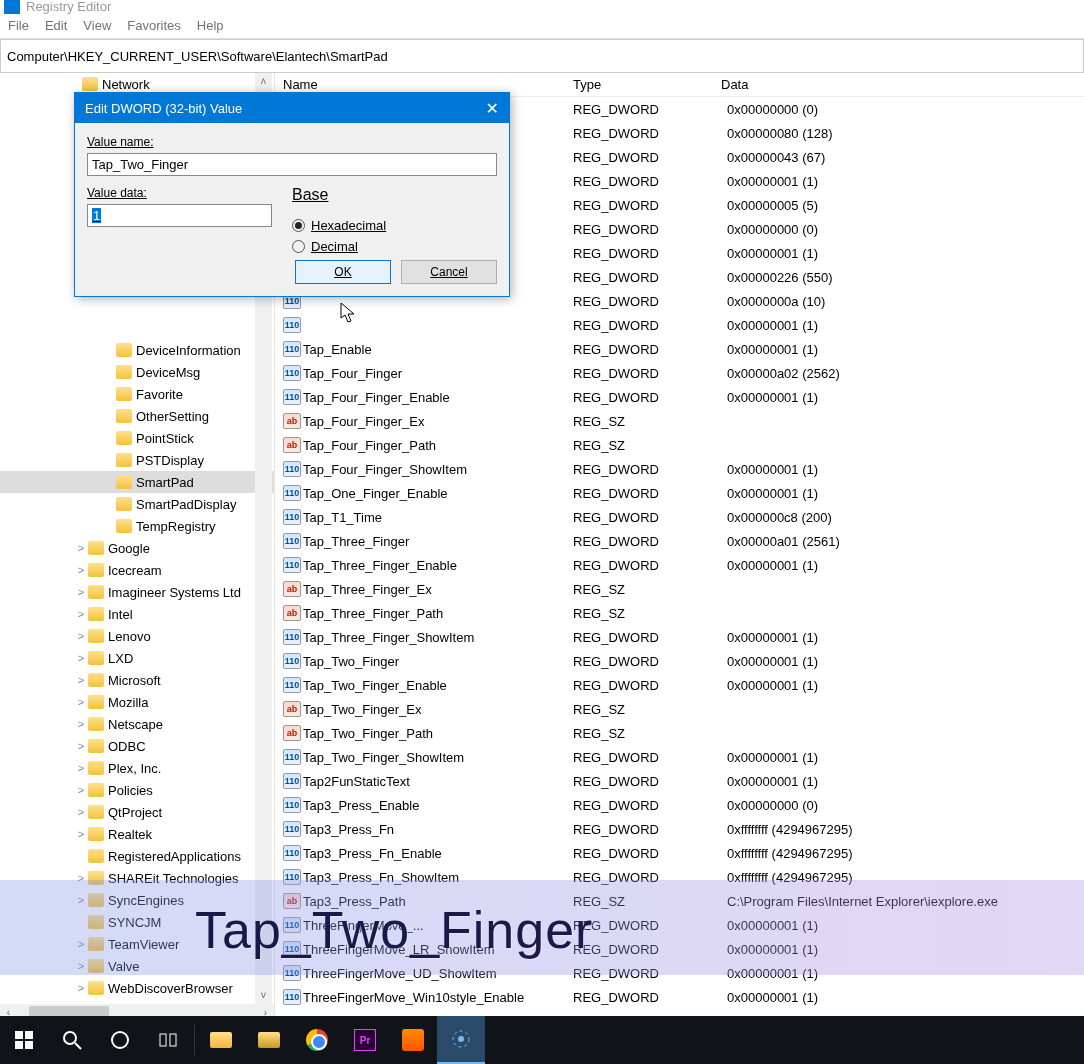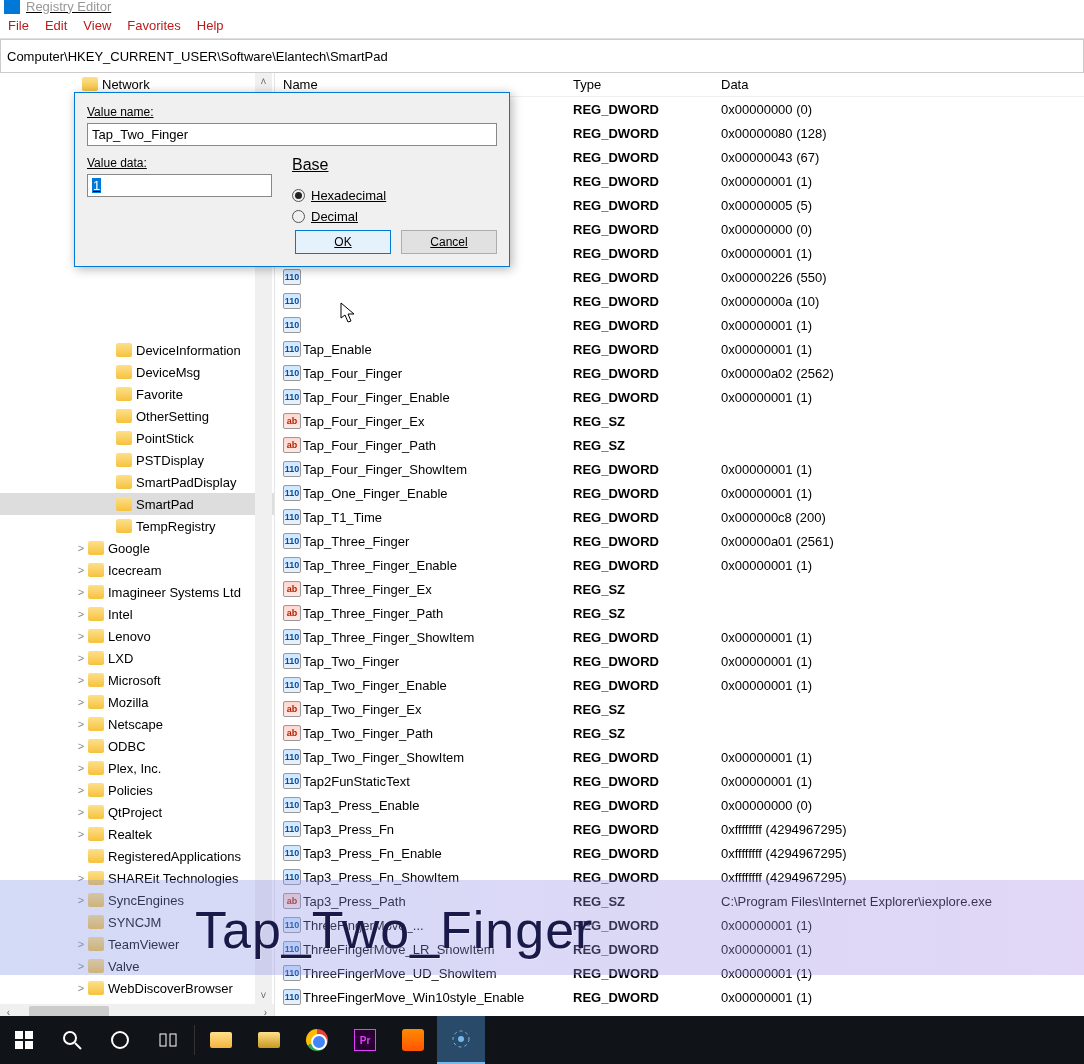--- a/index.html
+++ b/index.html
@@ -1,23 +1,23 @@
 <!DOCTYPE html>
 <html><head>
 <meta charset="utf-8">
 <style>
 * { box-sizing: border-box; margin: 0; padding: 0; font-family: "Segoe UI", Tahoma, sans-serif; font-size: 13px; }
 body { width: 1084px; height: 1064px; background: #fff; position: relative; overflow: hidden; }
 
-.titlebar { height: 12px; background: #fff; display: flex; align-items: center; padding-left: 4px; text-decoration: underline; }
+.titlebar { height: 12px; background: #fff; display: flex; align-items: center; padding-left: 4px; }
 .titlebar .icon { width: 16px; height: 16px; background: #0078d7; margin-right: 6px; }
 .titlebar .title { color: #999; }
 
 .menubar { height: 27px; background: #fff; display: flex; align-items: center; padding-left: 8px; gap: 16px; border-bottom: 1px solid #e0e0e0; }
-.menubar span { color: #b91c1c; cursor: default; }
+.menubar span { color: #737373; cursor: default; }
 
 .addressbar { height: 26px; border: 1px solid #ccc; background: #fff; display: flex; align-items: center; padding: 16px 6px; }
 .addressbar span { color: #000; }
 
 .content { display: flex; height: 948px; position: relative; }
 .tree { width: 275px; border-right: 1px solid #e5e5e5; overflow: hidden; position: relative; background: #fff; }
 .tree-inner { position: absolute; top: 0; left: 0; right: 0; }
 .tree-item { height: 22px; display: flex; align-items: center; white-space: nowrap; overflow: hidden; }
 .tree-item .exp { width: 14px; text-align: center; color: #888; font-size: 11px; }
 .tree-item .fld { width: 16px; height: 14px; background: linear-gradient(#fee08a,#f5c23e); border-radius: 2px; margin-right: 4px; flex-shrink: 0; }
@@ -33,22 +33,22 @@
 .list-header { height: 24px; display: flex; align-items: center; border-bottom: 1px solid #eee; padding-left: 8px; }
 .list-header .col-name { width: 290px; }
 .list-header .col-type { width: 148px; }
 .list-header .col-data { flex: 1; }
 .list-rows { position: absolute; top: 24px; left: 0; right: 0; }
 .row { height: 24px; display: flex; align-items: center; padding-left: 8px; }
 .row .ico { width: 18px; height: 16px; margin-right: 2px; display:flex; align-items:center; justify-content:center; font-size:9px; font-weight:bold; border:1px solid #999; border-radius:2px;}
 .row .ico.dw { background: linear-gradient(#cfe6ff,#e8f2ff); color:#0050a0; }
 .row .ico.sz { background: linear-gradient(#ffd6cf,#ffe8e4); color:#b02000; }
 .row .col-name { width: 270px; white-space:nowrap; overflow:hidden; }
-.row .col-type { width: 148px; font-weight: bold; }
-.row .col-data { flex: 1; white-space:nowrap; overflow:hidden;}
+.row .col-type { width: 148px; }
+.row .col-data { flex: 1; white-space:nowrap; overflow:hidden;margin-left:6px;}
 
 .dialog { position: absolute; left: 74px; top: 92px; width: 436px; background: #f0f0f0; border: 1px solid #0078d7; box-shadow: 2px 2px 10px rgba(0,0,0,0.3); z-index: 50; }
 .dialog-title { height: 30px; background: #0078d7; color: #fff; display: flex; align-items: center; padding: 0 10px; justify-content: space-between; }
 .dialog-close { color: #fff; font-size: 16px; cursor:default;}
 .dialog-body { padding: 12px; text-decoration: underline; }
 .dlg-label { font-size: 12px; margin-bottom: 4px; display:block;}
 .dlg-input { width: 100%; border: 1px solid #888; padding: 3px 4px; background: #fff; margin-bottom: 10px; }
 .dlg-input.sel { background: #fff; }
 .dlg-input.sel span { background:#0078d7; color:#fff; padding:0 1px;}
 .dlg-row2 { display: flex; gap: 20px; }
@@ -131,29 +131,29 @@
         <div class="tree-item" style="padding-left: 102px;">
           <span class="exp"></span>
           <span class="fld"></span>
           <span>PointStick</span>
         </div>
         <div class="tree-item" style="padding-left: 102px;">
           <span class="exp"></span>
           <span class="fld"></span>
           <span>PSTDisplay</span>
         </div>
+        <div class="tree-item selected" style="padding-left: 102px;">
+          <span class="exp"></span>
+          <span class="fld"></span>
+          <span>SmartPad</span>
+        </div>
         <div class="tree-item" style="padding-left: 102px;">
           <span class="exp"></span>
           <span class="fld"></span>
           <span>SmartPadDisplay</span>
-        </div>
-        <div class="tree-item selected" style="padding-left: 102px;">
-          <span class="exp"></span>
-          <span class="fld"></span>
-          <span>SmartPad</span>
         </div>
         <div class="tree-item" style="padding-left: 102px;">
           <span class="exp"></span>
           <span class="fld"></span>
           <span>TempRegistry</span>
         </div>
         <div class="tree-item" style="padding-left: 74px;">
           <span class="exp">&gt;</span>
           <span class="fld"></span>
           <span>Google</span>
@@ -504,20 +504,24 @@
           <span class="ico dw">110</span>
           <span class="col-name">ThreeFingerMove_Win10style_Enable</span>
           <span class="col-type">REG_DWORD</span>
           <span class="col-data">0x00000001 (1)</span>
         </div>
       </div>
   </div>
 </div>
 
 <div class="dialog">
+  <div class="dialog-title">
+    <span>Edit DWORD (32-bit) Value</span>
+    <span class="dialog-close">✕</span>
+  </div>
   <div class="dialog-body">
     <span class="dlg-label">Value name:</span>
     <input class="dlg-input" readonly="" value="Tap_Two_Finger" style="">
     <div class="dlg-row2">
       <div class="dlg-col left">
         <span class="dlg-label">Value data:</span>
         <div class="dlg-input sel"><span>1</span></div>
       </div>
       <div class="dlg-col">
         <div class="dlg-fieldset">

